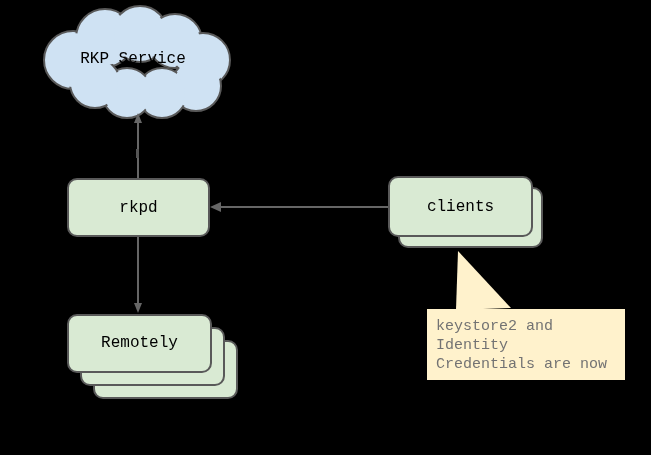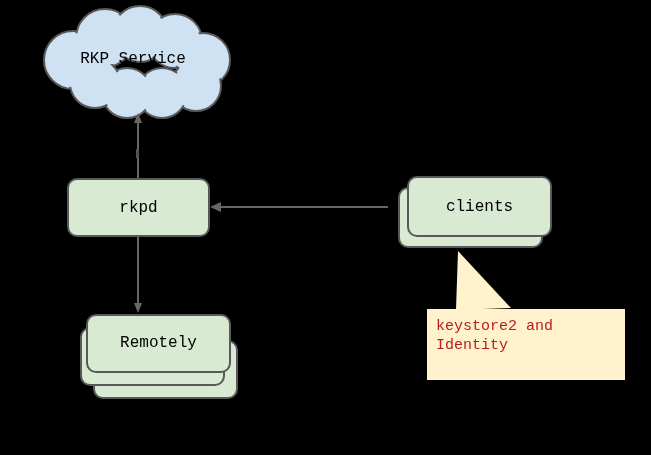--- a/index.html
+++ b/index.html
@@ -19,36 +19,36 @@
     border: 2px solid #595959;
     border-radius: 10px;
     z-index: 2;
   }
   .node-label {
     width: 100%; height: 100%;
     display: flex; align-items: center; justify-content: center;
     font-size: 16px; color: #000000; text-align: center;
   }
   .stack-back { z-index: 2; }
-  .stack-front { z-index: 3; margin-left: 19px; }
+  .stack-front { z-index: 3; }
   .multiline { flex-direction: row; line-height: 19px; }
   .cloud-label {
     position: absolute;
     left: 63px; top: 50px; width: 140px;
     text-align: center;
     font-size: 16px; color: #000000;
     z-index: 2;
   }
   .callout {
     position: absolute;
     left: 427px; top: 309px; width: 198px; height: 71px;
     box-sizing: border-box;
     background: #fff2cc;
     padding: 8px 6px 0 9px;
-    font-size: 15px; line-height: 19px; color: #b91c1c;
+    font-size: 15px; line-height: 19px; color: #737373;
     z-index: 2;
   }
 </style>
 </head>
 <body>
 
 <div id="diagram">
 
   <svg class="layer" width="651" height="455" viewBox="0 0 651 455">
 
@@ -110,15 +110,16 @@
   <div class="node stack-back" style="left:93px; top:340px; width:145px; height:59px;"></div>
   <div class="node stack-back" style="left:80px; top:327px; width:145px; height:59px;"></div>
   <div class="node stack-front" style="left:67px; top:314px; width:145px; height:59px;">
     <div class="node-label multiline">
       <div>Remotely</div>
     </div>
   </div>
 
   <div class="callout">
     <div>keystore2 and Identity</div>
+    <div>Credentials are now</div>
   </div>
 
 </div>
 
 </body></html>

